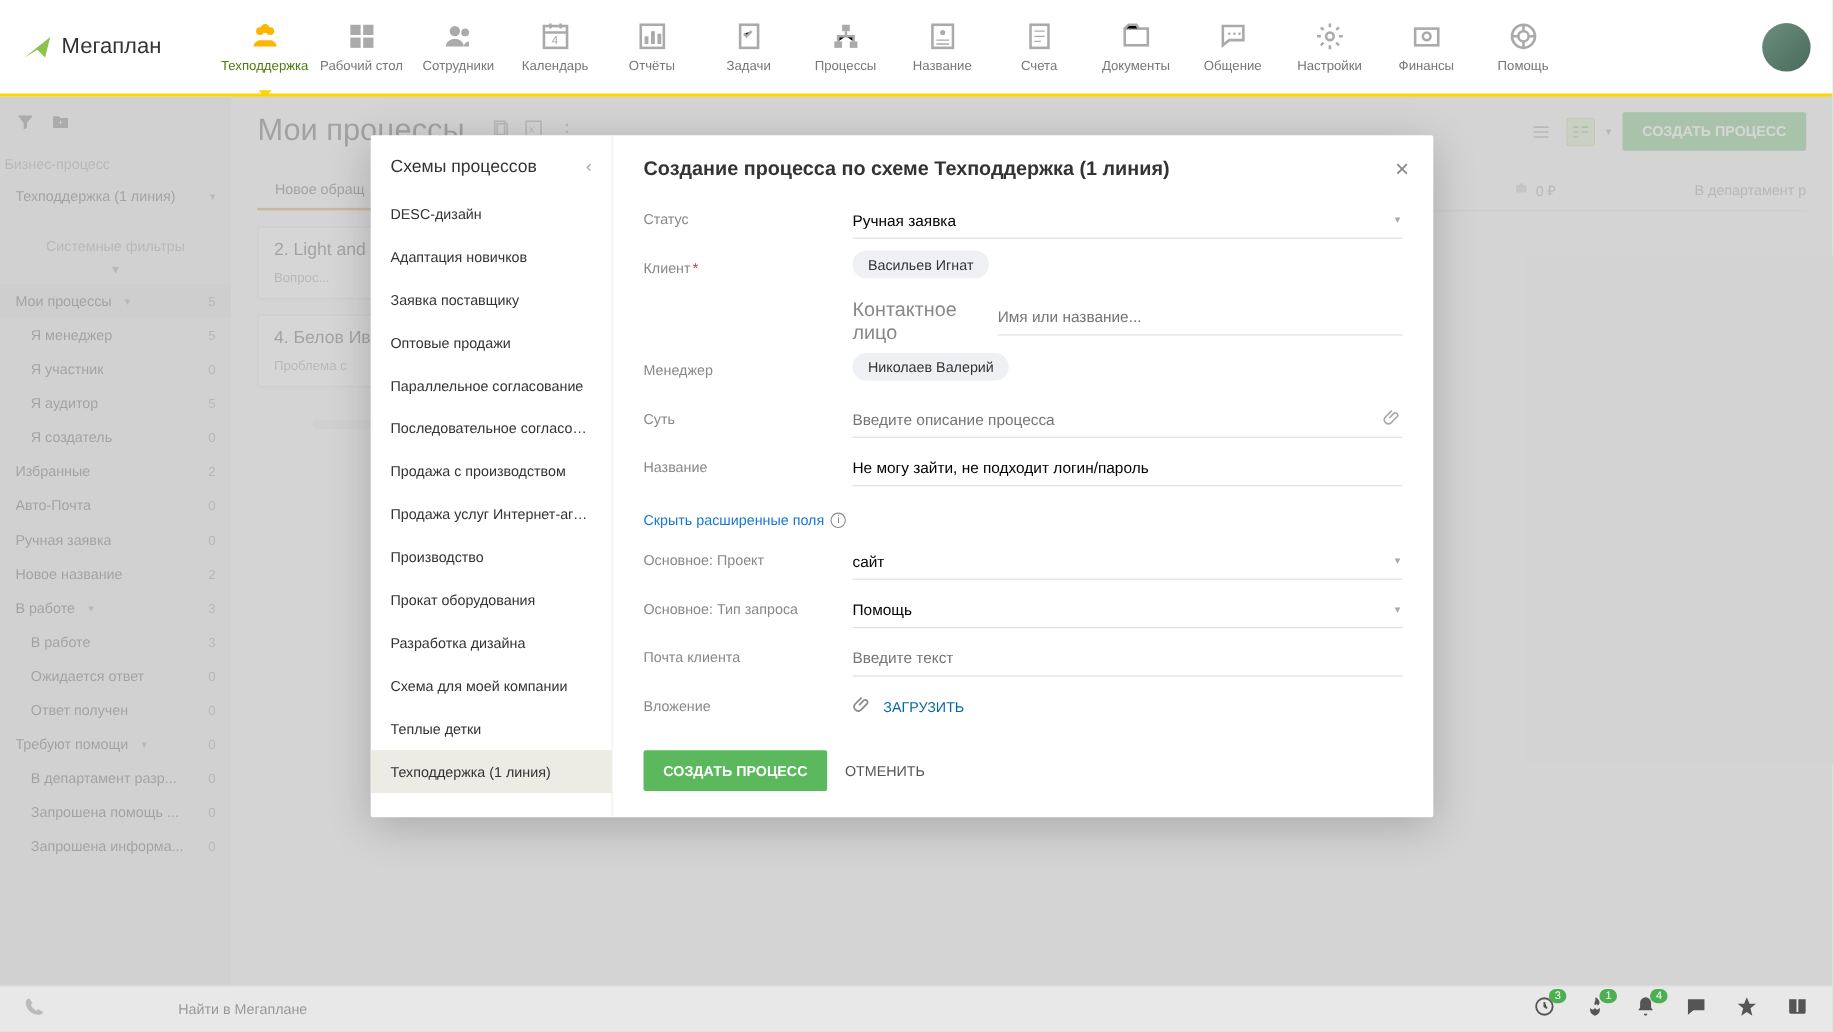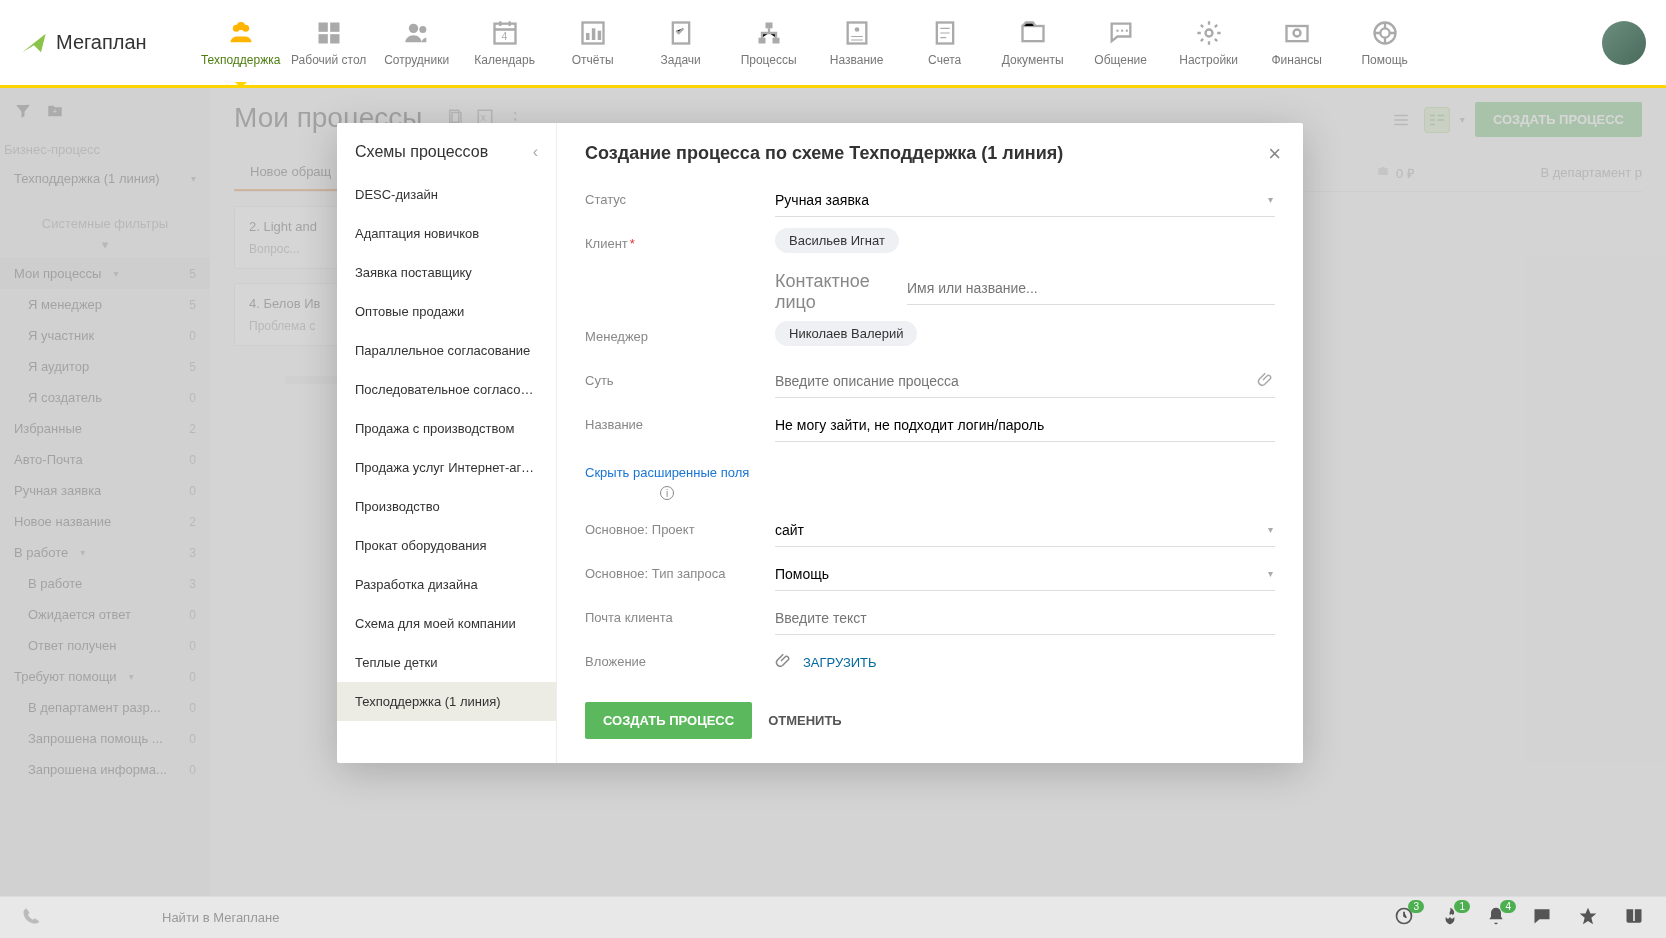--- a/index.html
+++ b/index.html
@@ -43,21 +43,21 @@
 .btn-view.active { background: #cfe8b8; color: #4caf50; border: 1px solid #a5d07c; }
 .btn-create { background: #4caf50; color: #fff; padding: 10px 18px; font-size: 13px; font-weight: 600; border: none; cursor: pointer; border-radius: 2px; }
 
 .tabs-row { display: flex; border-bottom: 1px solid #ddd; margin-top: 20px; align-items: center; }
 .tab { padding: 10px 16px; font-size: 13px; color: #888; cursor: pointer; }
 .tab.active { color: #333; border-bottom: 2px solid #e67e22; }
 .tabs-right { margin-left: auto; font-size: 13px; color: #888; display: flex; align-items: center; gap: 6px; }
 .tabs-right .amount { color: #888; }
 
 .card { background: #fff; border: 1px solid #ddd; border-radius: 3px; padding: 12px 14px; margin-top: 14px; width: 200px; }
-.card-title { font-size: 13px; color: #333; margin-bottom: 8px; }
+.card-title { font-size: 16px; color: #333; margin-bottom: 8px; }
 .card-sub { font-size: 12px; color: #888; }
 
 
 .scrim { position: absolute; inset: 88px 0 0 0; background: rgba(200,200,200,0.75); }
 .modal { position: absolute; top: 123px; left: 337px; width: 966px; background: #fff; display: flex; box-shadow: 0 8px 40px rgba(0,0,0,0.2); border-radius: 2px; }
 
 .modal-left { width: 220px; border-right: 1px solid #eee; }
 .modal-left-header { display: flex; justify-content: space-between; align-items: center; padding: 20px 18px 14px; font-size: 16px; color: #333; }
 .modal-left-header .back { color: #aaa; cursor: pointer; font-size: 16px; }
 .scheme-list { }
@@ -73,29 +73,29 @@
 .form-label .req { color: #e53935; margin-left: 2px; }
 .form-value { flex: 1; position: relative; }
 .form-input { width: 100%; border: none; border-bottom: 1px solid #ddd; font-size: 14px; padding: 8px 0; background: transparent; outline: none; }
 .form-select-caret { position: absolute; right: 2px; top: 10px; font-size: 10px; color: #aaa; pointer-events: none; }
 .form-select-wrap { position: relative; }
 .contact-row { display: flex; align-items: center; }
 .contact-label { font-size: 18px; color: #888; margin-right: 12px; padding-top: 8px; width: 120px; }
 .chip { display: inline-block; background: #eef0f3; border-radius: 14px; padding: 5px 14px; font-size: 13px; color: #333; }
 .attach-icon { color: #aaa; position: absolute; right: 0; top: 6px; cursor: pointer; }
 
-.toggle-link { color: #1976d2; font-size: 13px; cursor: pointer; margin: 12px 0 14px; display: inline-flex; align-items: center; gap: 6px; flex-direction: column; }
+.toggle-link { color: #1976d2; font-size: 13px; cursor: pointer; margin: 12px 0 14px; display: inline-flex; align-items: center; gap: 6px; }
 .toggle-link .info { width: 14px; height: 14px; border: 1px solid #888; border-radius: 50%; font-size: 10px; display: inline-flex; align-items: center; justify-content: center; color: #888; }
 
 .upload { display: inline-flex; align-items: center; gap: 10px; font-size: 13px; color: #0369a1; cursor: pointer; padding: 6px 0; }
 .upload .clip { color: #888; }
 
 .modal-actions { display: flex; gap: 16px; margin-top: 20px; align-items: center; }
 .btn-primary { background: #5cb85c; color: #fff; border: none; padding: 11px 18px; font-size: 13px; font-weight: 600; cursor: pointer; border-radius: 2px; }
-.btn-cancel { background: none; border: none; font-size: 13px; color: #555; cursor: pointer; font-weight: 700; }
+.btn-cancel { background: none; border: none; font-size: 13px; color: #555; cursor: pointer; font-weight: 400; }
 
 
 .bottombar { position: absolute; bottom: 0; left: 0; right: 0; height: 42px; background: #e8e8e8; display: flex; align-items: center; padding: 0 22px; border-top: 1px solid #ddd; }
 .bottombar .phone-icon { color: #aaa; width: 20px; margin-right: 120px; }
 .bottombar .search { color: #999; font-size: 13px; flex: 1; }
 .bottom-icons { display: flex; gap: 26px; align-items: center; }
 .bottom-icon { position: relative; color: #555; cursor: pointer; }
 .badge { position: absolute; top: -6px; right: -10px; background: #4caf50; color: #fff; font-size: 10px; border-radius: 8px; padding: 1px 5px; min-width: 14px; text-align: center; }
 
 

